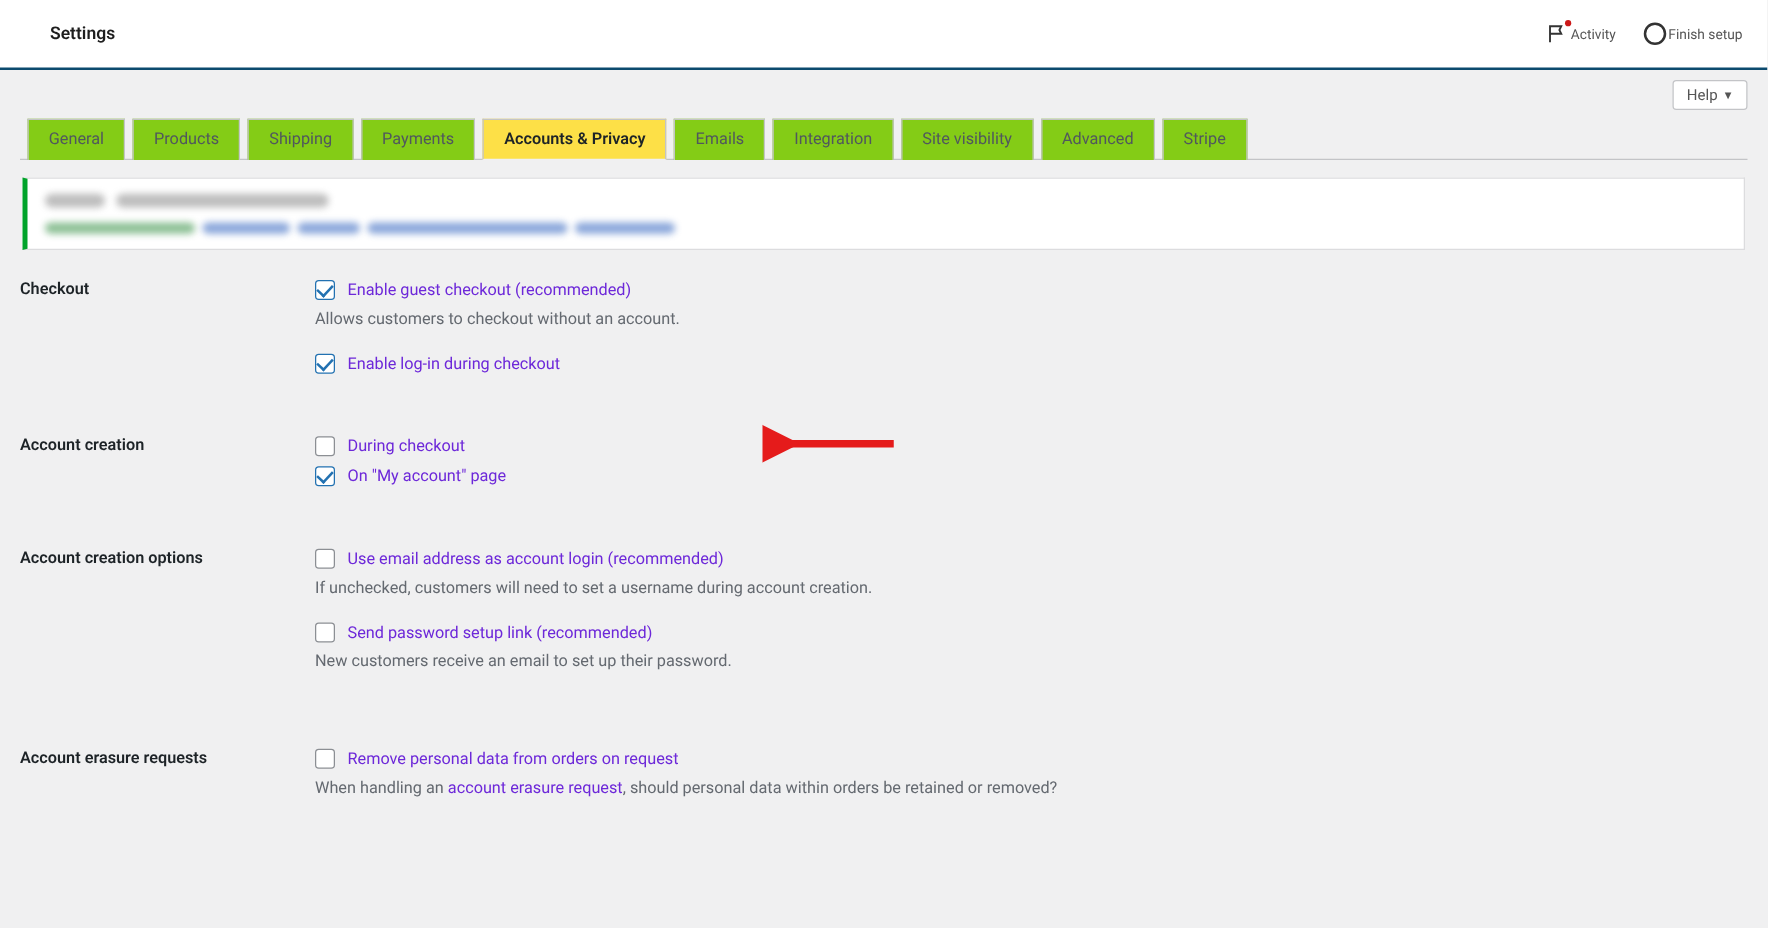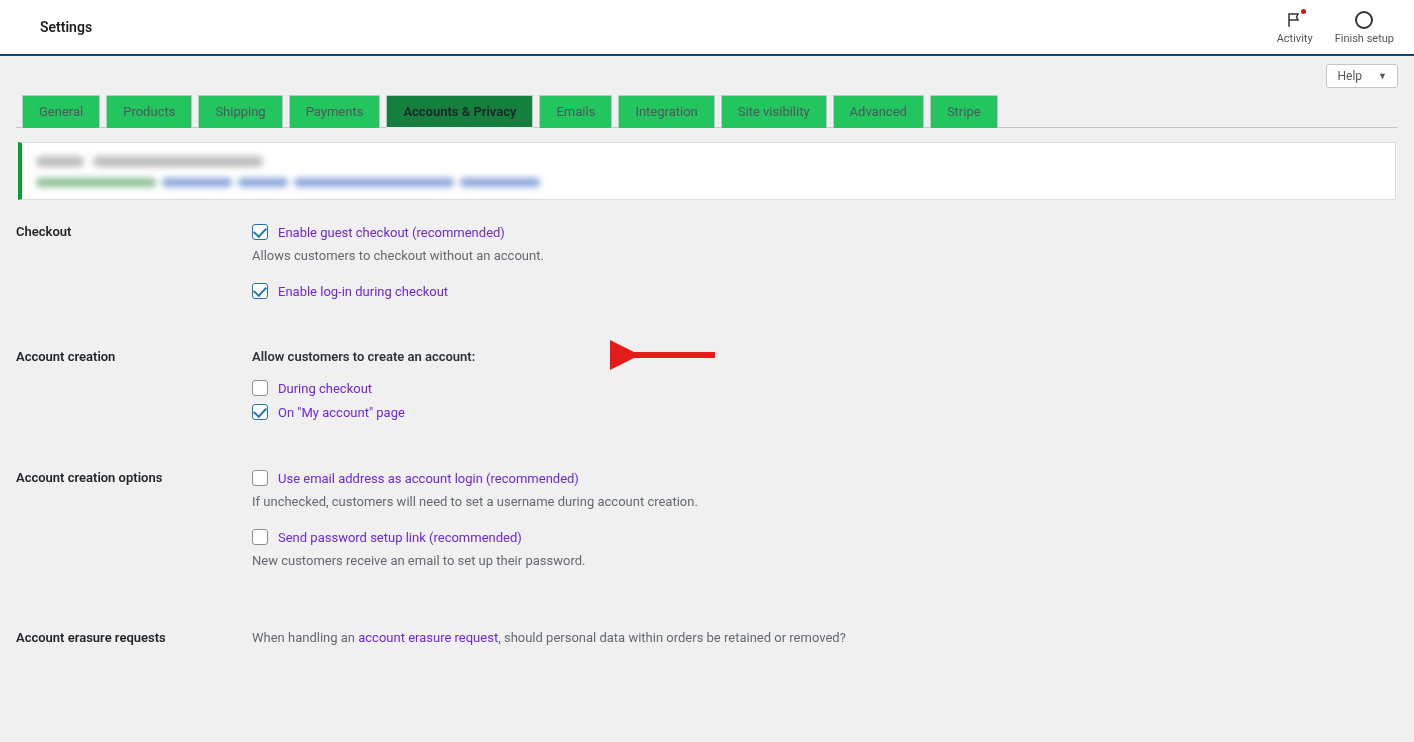--- a/index.html
+++ b/index.html
@@ -24,54 +24,54 @@
     font-weight: 600;
     color: #1e1e1e;
   }
   .topbar-right {
     display: flex;
     gap: 22px;
     align-items: center;
   }
   .topbar-item {
     display: flex;
-    flex-direction: column;
+    flex-direction: row;
     align-items: center;
     gap: 2px;
     font-size: 11px;
     color: #555;
     cursor: pointer;
   }
   .topbar-item .icon { height: 20px; display:flex; align-items:center; justify-content:center; position:relative;}
   .flag-dot { position:absolute; top:-1px; right:-2px; width:5px; height:5px; background:#cc1818; border-radius:50%; }
   .circle-icon { width:18px; height:18px; border:2px solid #333; border-radius:50%; }
   .body-area { padding: 8px 16px 40px 16px; }
   .help-row { display:flex; justify-content:flex-end; margin-bottom:6px;}
   .help-btn {
     background:#fff; border:1px solid #c3c4c7; border-radius:3px;
     padding:4px 10px; font-size:12px; color:#555; cursor:pointer;
-    display:flex; align-items:center; gap:16px;
+    display:flex; align-items:center; gap:4px;
   }
   .tabs {
     display:flex; gap:6px; border-bottom:1px solid #c3c4c7;
     padding-left: 6px;
   }
   .tab {
-    background:#22c55e;
+    background:#84cc16;
     border:1px solid #c3c4c7;
     border-bottom:none;
     padding:8px 16px;
     font-size:13px;
     color:#50575e;
     cursor:pointer;
     position:relative;
     top:1px;
   }
   .tab.active {
-    background:#15803d;
+    background:#fde047;
     border-bottom:1px solid #f0f0f1;
     color:#1d2327;
     font-weight:600;
   }
   .notice {
     margin:14px 2px 24px 2px;
     background:#fff;
     border:1px solid #dcdcde;
     border-left:4px solid #00a32a;
     padding:12px 14px;
@@ -222,21 +222,20 @@
       <div class="field-row">
         <input type="checkbox" checked="" style="">
         <label class="cb-label">Enable log-in during checkout</label>
       </div>
     </div>
   </div>
 
   <div class="form-section">
     <div class="form-label-col">Account creation</div>
     <div class="form-fields-col">
-      <div class="field-heading">Allow customers to create an account:</div>
       <div class="field-row">
         <input type="checkbox" style="">
         <label class="cb-label">During checkout</label>
       </div>
       <div class="field-row">
         <input type="checkbox" checked="" style="">
         <label class="cb-label">On "My account" page</label>
       </div>
     </div>
   </div>
@@ -253,20 +252,24 @@
         <input type="checkbox" style="">
         <label class="cb-label">Send password setup link (recommended)</label>
       </div>
       <div class="field-desc">New customers receive an email to set up their password.</div>
     </div>
   </div>
 
   <div class="form-section" style="margin-bottom:10px;">
     <div class="form-label-col">Account erasure requests</div>
     <div class="form-fields-col">
+      <div class="field-row">
+        <input type="checkbox" style="">
+        <label class="cb-label">Remove personal data from orders on request</label>
+      </div>
       <div class="field-desc" style="margin-bottom:0;">
         <span>When handling an </span><a class="link">account erasure request</a><span>, should personal data within orders be retained or removed?</span>
       </div>
     </div>
   </div>
 
   <svg class="arrow" width="110" height="34">
     <defs>
       <marker id="ah" markerWidth="12" markerHeight="12" refX="2" refY="6" orient="auto">
         <path d="M12,0 L0,6 L12,12 Z" fill="#e51b1b"></path>

